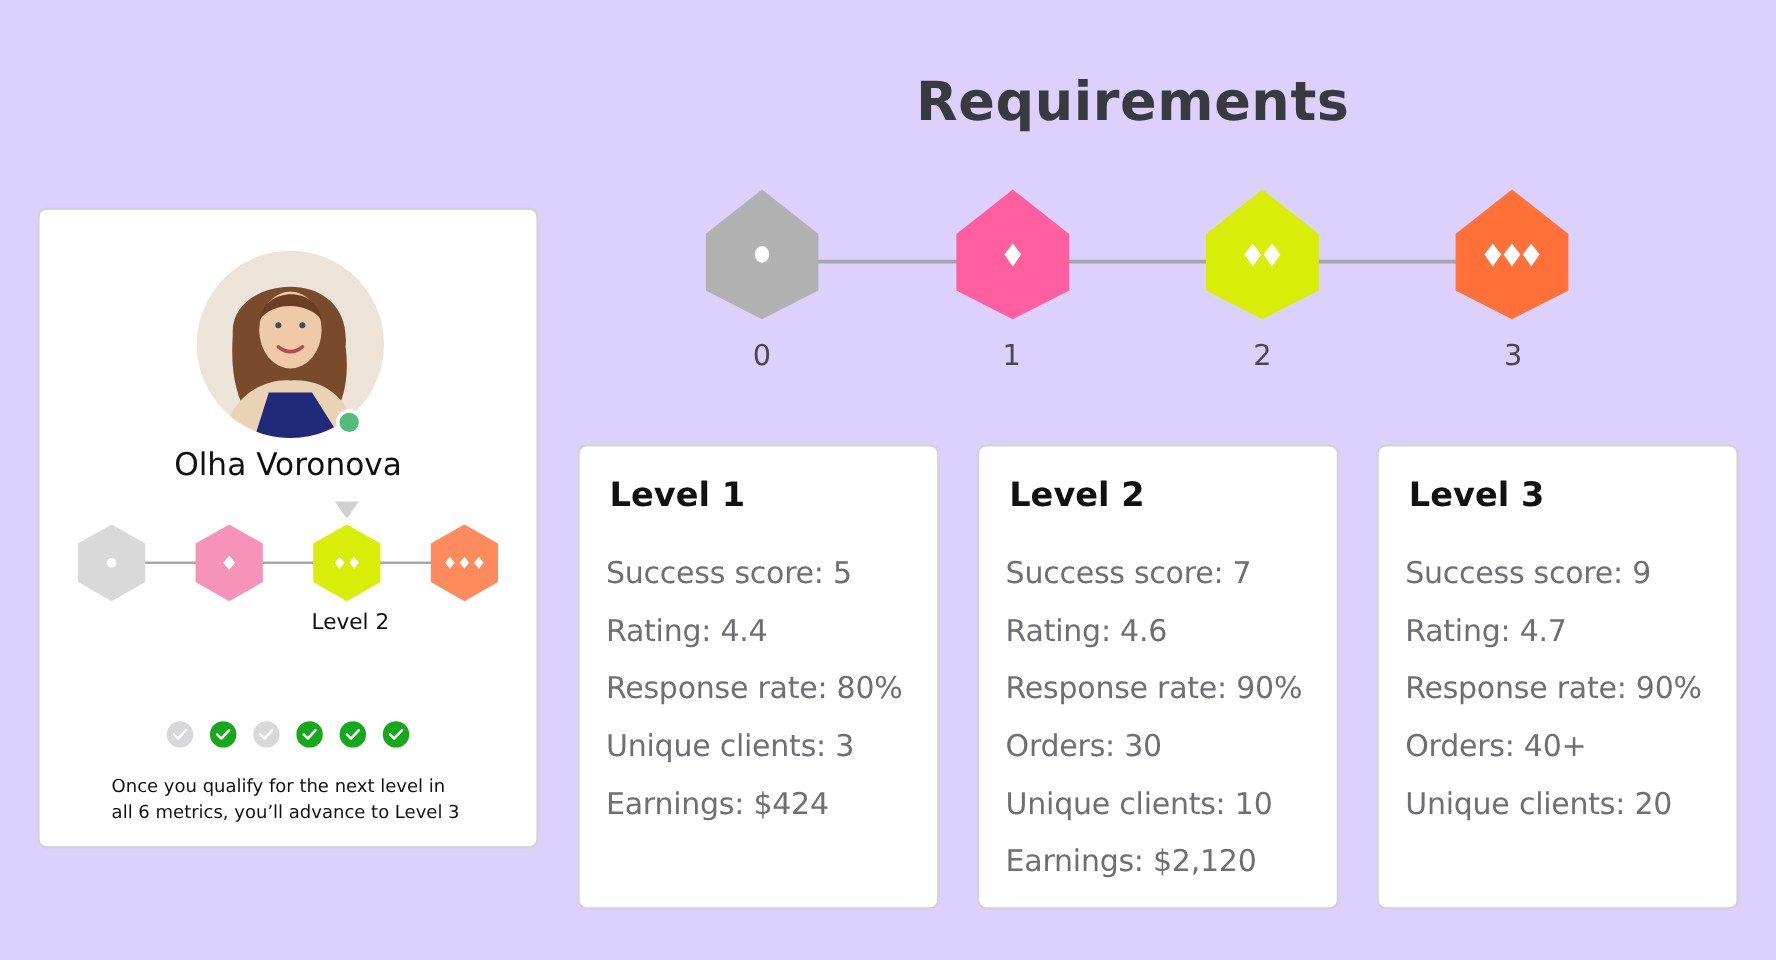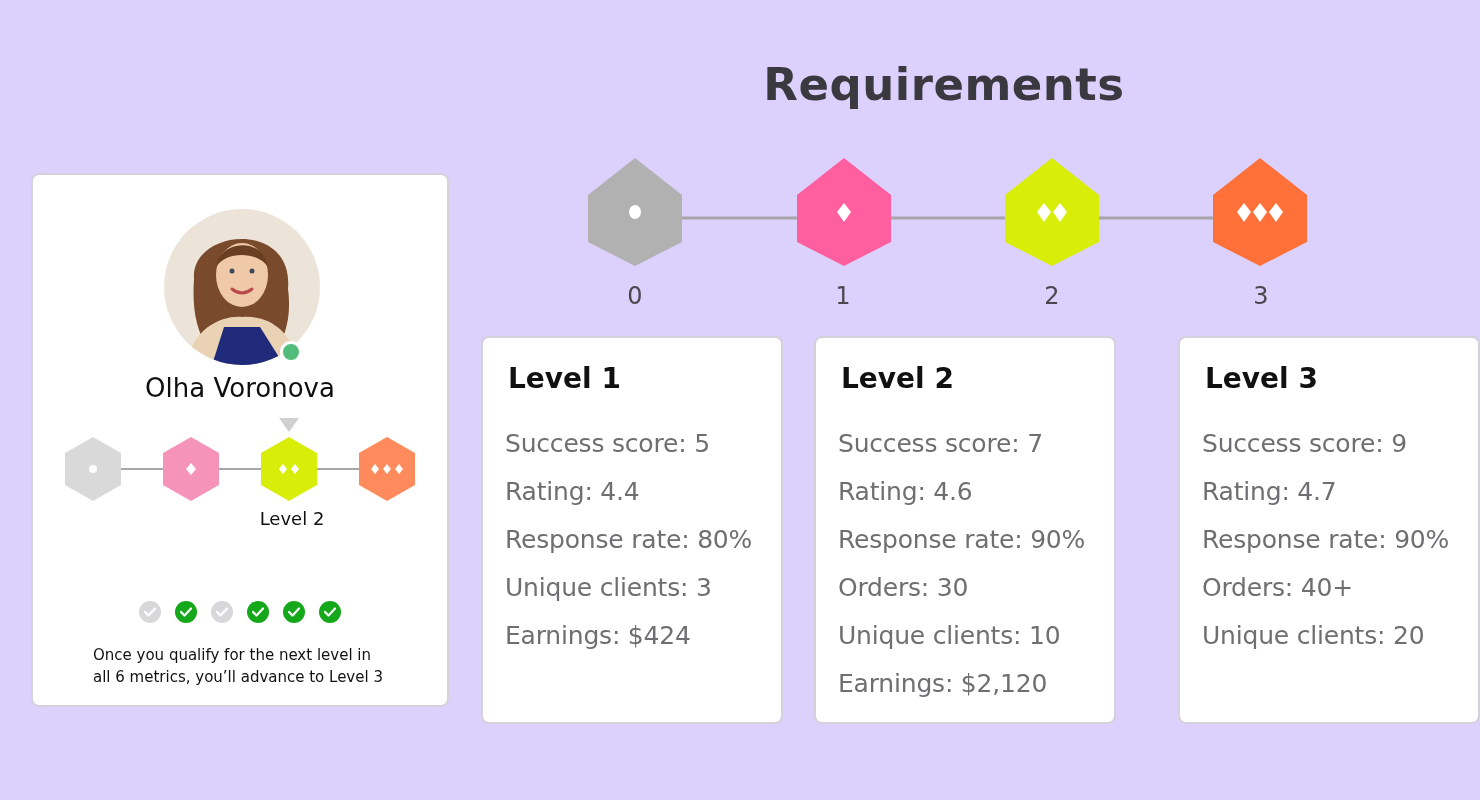--- a/index.html
+++ b/index.html
@@ -125,21 +125,21 @@
       top: 282px;
       width: 40px;
       text-align: center;
       font-size: 24px;
       color: #4a484e;
     }
 
     
     .level-card {
       position: absolute;
-      top: 336px;
+      top: 370px;
       width: 302px; height: 388px;
       background: #fff;
       border: 2px solid #d4d1da;
       border-radius: 8px;
     }
     .level-card h2 {
       position: absolute;
       left: 25px; top: 24px;
       font-size: 28px;
       font-weight: 600;
@@ -295,21 +295,21 @@
   <ul>
     <li>Success score: 7</li>
     <li>Rating: 4.6</li>
     <li>Response rate: 90%</li>
     <li>Orders: 30</li>
     <li>Unique clients: 10</li>
     <li>Earnings: $2,120</li>
   </ul>
 </div>
 
-<div class="level-card" style="left:1147px;margin-left:31px;">
+<div class="level-card" style="left:1147px;">
   <h2>Level 3</h2>
   <ul>
     <li>Success score: 9</li>
     <li>Rating: 4.7</li>
     <li>Response rate: 90%</li>
     <li>Orders: 40+</li>
     <li>Unique clients: 20</li>
   </ul>
 </div>
 

